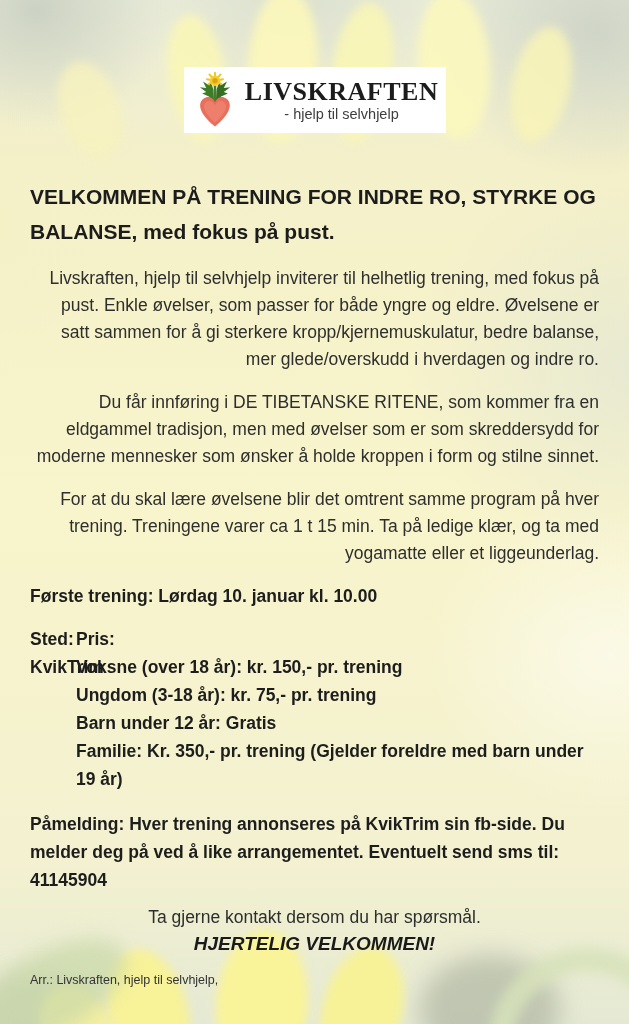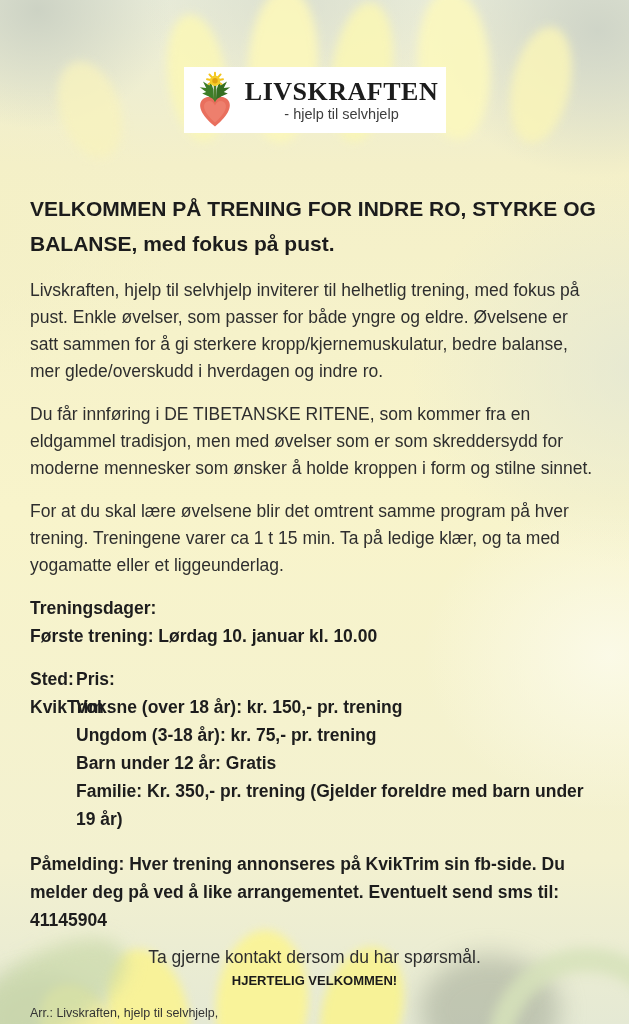--- a/index.html
+++ b/index.html
@@ -50,32 +50,32 @@
     padding:0 8px;box-sizing:border-box;
   }
   .logo-icon{flex:0 0 auto;}
   .logo-text{text-align:center;}
   .logo-name{
     font-family:"Liberation Serif","DejaVu Serif",serif;
     font-size:26px;font-weight:700;color:#1c1c1c;letter-spacing:.5px;line-height:28px;
   }
   .logo-tagline{font-size:14.5px;color:#3d3d3d;line-height:17px;}
   h1{
-    margin:58px 0 0;font-size:21px;line-height:35px;font-weight:700;color:#1c1c1c;
+    margin:46px 0 0;font-size:21px;line-height:35px;font-weight:700;color:#1c1c1c;
   }
-  p.body{margin:16px 0 0;font-size:17.5px;line-height:27px;color:#2e2e2e;}
+  p.body{margin:16px 0 0;font-size:17.5px;line-height:27px;color:#2e2e2e;text-align:right;}
   .bold-block{margin:15px 0 0;font-size:17.5px;line-height:28px;font-weight:700;color:#1d1d1d;}
   .bold-block div{min-height:28px;}
   .info-grid{
     margin:15px 0 0;display:grid;grid-template-columns:46px 1fr;
     font-size:17.5px;line-height:28px;font-weight:700;color:#1d1d1d;column-gap:0;
   }
   .signup{margin:17px 0 0;font-size:17.5px;line-height:28px;font-weight:700;color:#1d1d1d;}
   .contact{margin:13px 0 0;text-align:center;font-size:17.5px;color:#2e2e2e;}
-  .welcome{margin:5px 0 0;text-align:center;font-size:13px;font-weight:700;color:#1a1a1a;}
+  .welcome{margin:5px 0 0;text-align:center;font-size:19px;font-weight:700;color:#1a1a1a;font-style:italic;}
   .footer{margin:14px 0 0;font-size:12.5px;line-height:22px;color:#333;}
 </style>
 </head>
 <body>
 
 <div class="page">
 
   <div class="bg">
     <div class="petal pt1"></div>
     <div class="petal pt2"></div>
@@ -124,21 +124,20 @@
       </div>
     </div>
 
     <h1>VELKOMMEN PÅ TRENING FOR INDRE RO, STYRKE OG BALANSE, med fokus på pust.</h1>
 
     <p class="body">Livskraften, hjelp til selvhjelp inviterer til helhetlig trening, med fokus på pust. Enkle øvelser, som passer for både yngre og eldre. Øvelsene er satt sammen for å gi sterkere kropp/kjernemuskulatur, bedre balanse, mer glede/overskudd i hverdagen og indre ro.</p>
     <p class="body">Du får innføring i DE TIBETANSKE RITENE, som kommer fra en eldgammel tradisjon, men med øvelser som er som skreddersydd for moderne mennesker som ønsker å holde kroppen i form og stilne sinnet.</p>
     <p class="body">For at du skal lære øvelsene blir det omtrent samme program på hver trening. Treningene varer ca 1 t 15 min. Ta på ledige klær, og ta med yogamatte eller et liggeunderlag.</p>
 
     <div class="bold-block">
-      <div>Treningsdager:</div>
       <div>Første trening: Lørdag 10. januar kl. 10.00</div>
     </div>
 
     <div class="info-grid">
       <div>Sted:</div>
       <div>Pris:</div>
       <div>KvikTrim</div>
       <div>
         <div>Voksne (over 18 år): kr. 150,- pr. trening</div>
         <div>Ungdom (3-18 år): kr. 75,- pr. trening</div>

